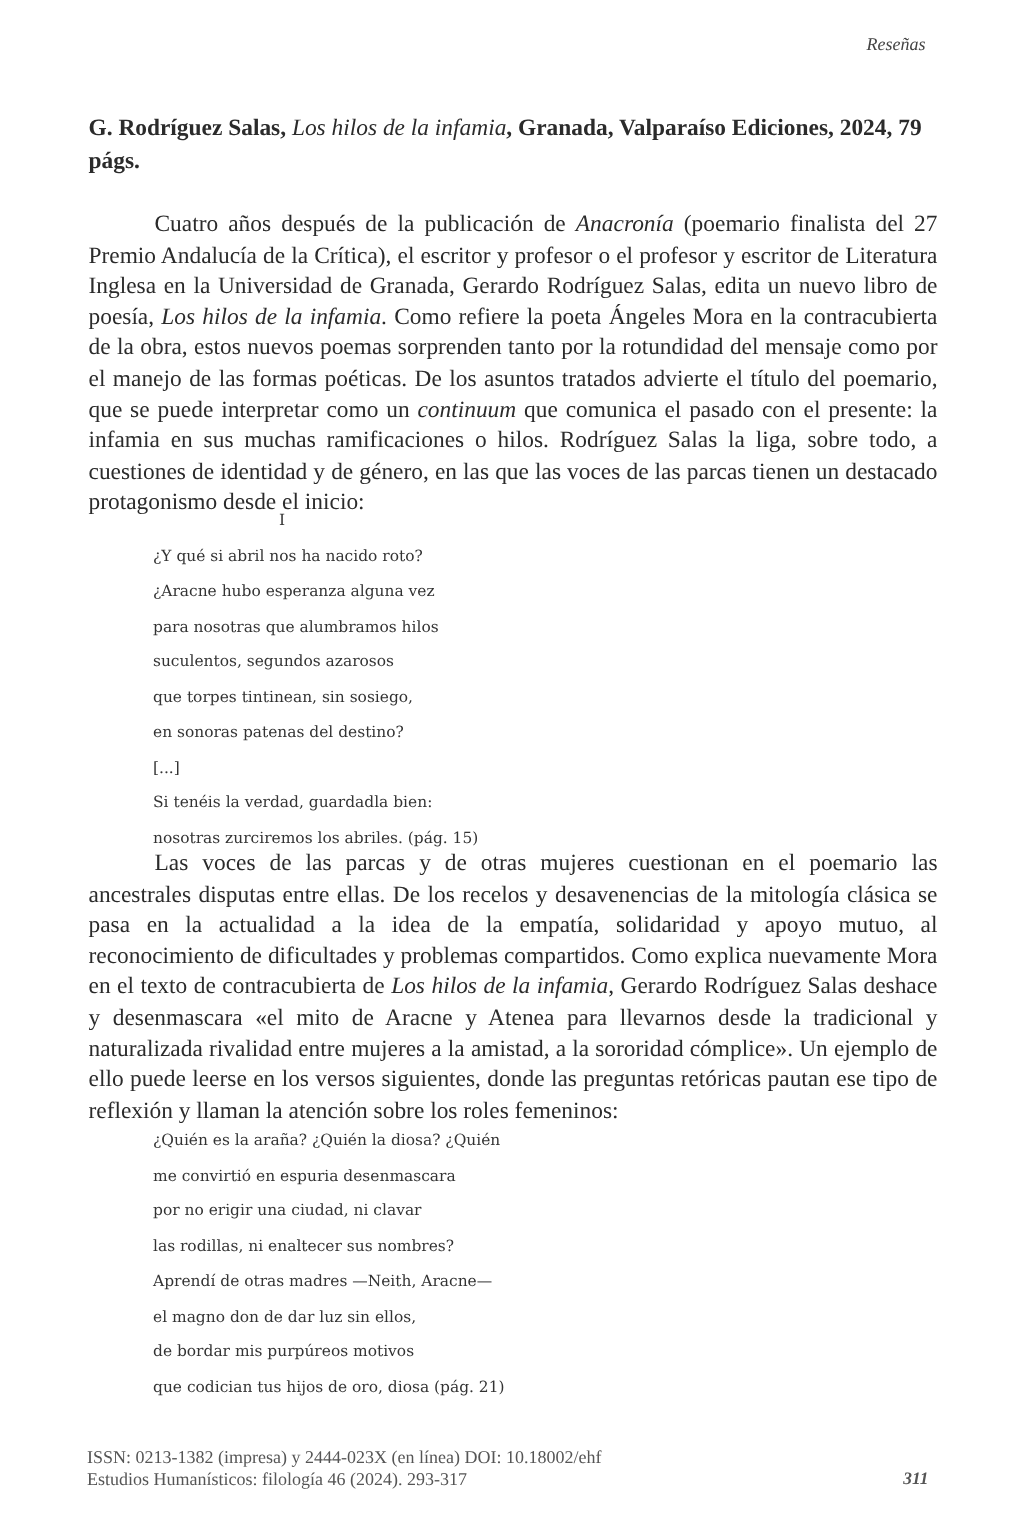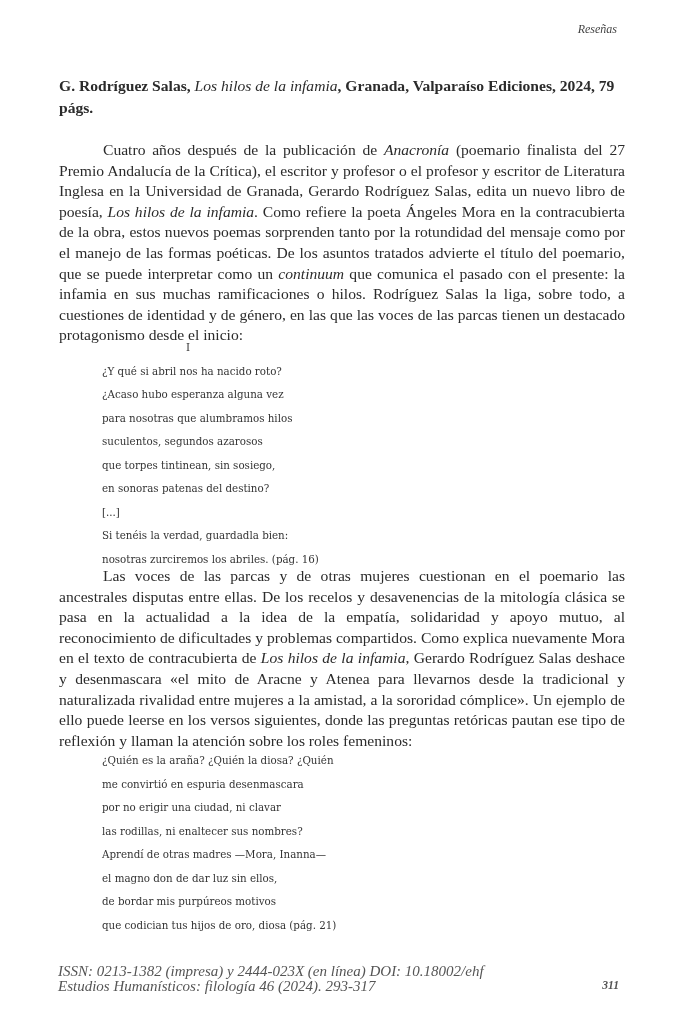--- a/index.html
+++ b/index.html
@@ -29,57 +29,57 @@
     position: absolute; left: 102px;
     font-family: "DejaVu Serif", serif;
     font-size: 10.3px; line-height: 23.5px; color: #333;
   }
   .poem .num { padding-left: 84px; display: block; }
   .poem .line { display: block; white-space: nowrap; }
   #poem1 { top: 336px; }
   #poem2 { top: 749px; }
   .footer {
     position: absolute; left: 58px; top: 964px;
-    font-style: italic; font-size: 15px; line-height: 14.5px; color: #555;
+    font-size: 12px; line-height: 14.5px; color: #555;
   }
   .pagenum {
     position: absolute; right: 69px; top: 979px;
     font-style: italic; font-size: 11.6px; color: #555; font-weight: bold;
   }
 </style>
 </head>
 <body>
 
 <div class="header-section">Reseñas</div>
 
 <div class="ref"><span>G. Rodríguez Salas, </span><i>Los hilos de la infamia</i><span>, Granada, Valparaíso Ediciones, 2024, 79 págs.</span></div>
 
 <p class="para" id="p1"><span>Cuatro años después de la publicación de </span><i>Anacronía</i><span> (poemario finalista del 27 Premio Andalucía de la Crítica), el escritor y profesor o el profesor y escritor de Literatura Inglesa en la Universidad de Granada, Gerardo Rodríguez Salas, edita un nuevo libro de poesía, </span><i>Los hilos de la infamia</i><span>. Como refiere la poeta Ángeles Mora en la contracubierta de la obra, estos nuevos poemas sorprenden tanto por la rotundidad del mensaje como por el manejo de las formas poéticas. De los asuntos tratados advierte el título del poemario, que se puede interpretar como un </span><i>continuum</i><span> que comunica el pasado con el presente: la infamia en sus muchas ramificaciones o hilos. Rodríguez Salas la liga, sobre todo, a cuestiones de identidad y de género, en las que las voces de las parcas tienen un destacado protagonismo desde el inicio:</span></p>
 
 <div class="poem" id="poem1">
   <span class="num">I</span>
   <span class="line">¿Y qué si abril nos ha nacido roto?</span>
-  <span class="line">¿Acaso hubo esperanza alguna vez</span>
+  <span class="line">¿Aracne hubo esperanza alguna vez</span>
   <span class="line">para nosotras que alumbramos hilos</span>
   <span class="line">suculentos, segundos azarosos</span>
   <span class="line">que torpes tintinean, sin sosiego,</span>
   <span class="line">en sonoras patenas del destino?</span>
   <span class="line">[...]</span>
   <span class="line">Si tenéis la verdad, guardadla bien:</span>
-  <span class="line">nosotras zurciremos los abriles. (pág. 16)</span>
+  <span class="line">nosotras zurciremos los abriles. (pág. 15)</span>
 </div>
 
 <p class="para" id="p2"><span>Las voces de las parcas y de otras mujeres cuestionan en el poemario las ancestrales disputas entre ellas. De los recelos y desavenencias de la mitología clásica se pasa en la actualidad a la idea de la empatía, solidaridad y apoyo mutuo, al reconocimiento de dificultades y problemas compartidos. Como explica nuevamente Mora en el texto de contracubierta de </span><i>Los hilos de la infamia</i><span>, Gerardo Rodríguez Salas deshace y desenmascara «el mito de Aracne y Atenea para llevarnos desde la tradicional y naturalizada rivalidad entre mujeres a la amistad, a la sororidad cómplice». Un ejemplo de ello puede leerse en los versos siguientes, donde las preguntas retóricas pautan ese tipo de reflexión y llaman la atención sobre los roles femeninos:</span></p>
 
 <div class="poem" id="poem2">
   <span class="line">¿Quién es la araña? ¿Quién la diosa? ¿Quién</span>
   <span class="line">me convirtió en espuria desenmascara</span>
   <span class="line">por no erigir una ciudad, ni clavar</span>
   <span class="line">las rodillas, ni enaltecer sus nombres?</span>
-  <span class="line">Aprendí de otras madres —Mora, Inanna—</span>
+  <span class="line">Aprendí de otras madres —Neith, Aracne—</span>
   <span class="line">el magno don de dar luz sin ellos,</span>
   <span class="line">de bordar mis purpúreos motivos</span>
   <span class="line">que codician tus hijos de oro, diosa (pág. 21)</span>
 </div>
 
 <div class="footer">
   <div>ISSN: 0213-1382 (impresa) y 2444-023X (en línea) DOI: 10.18002/ehf</div>
   <div>Estudios Humanísticos: filología 46 (2024). 293-317</div>
 </div>
 <div class="pagenum">311</div>

